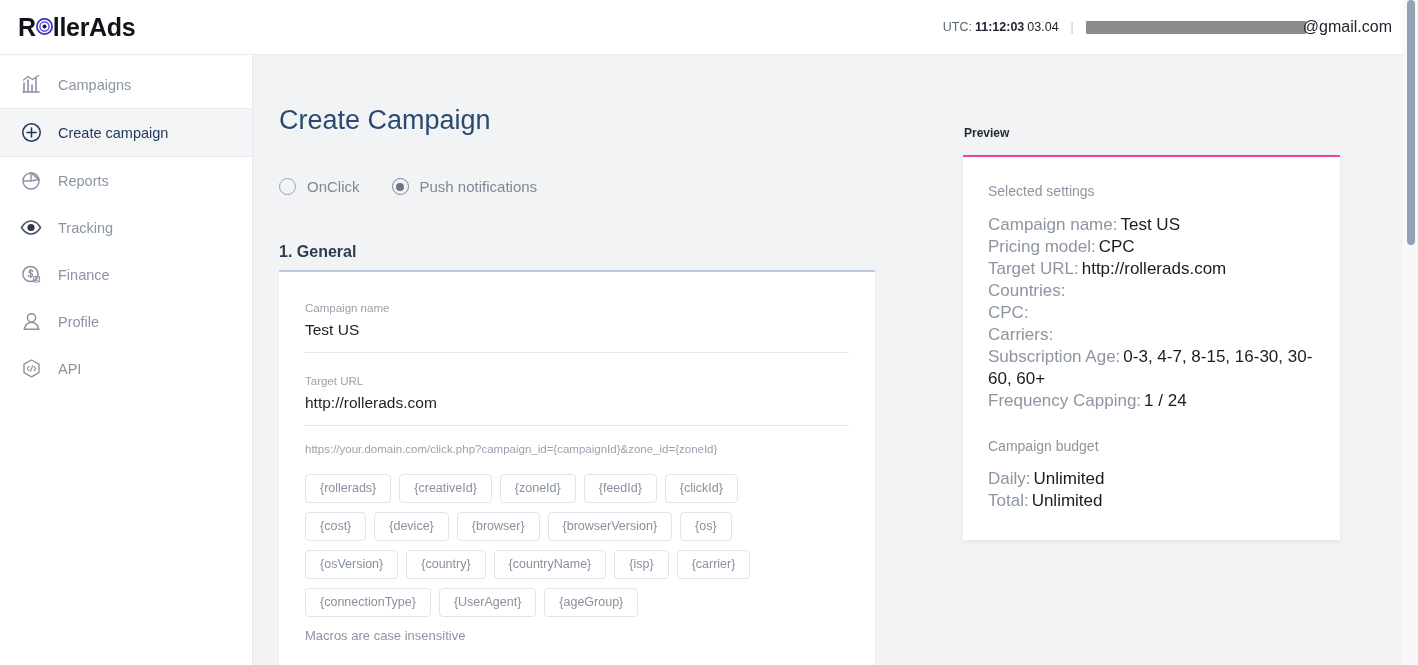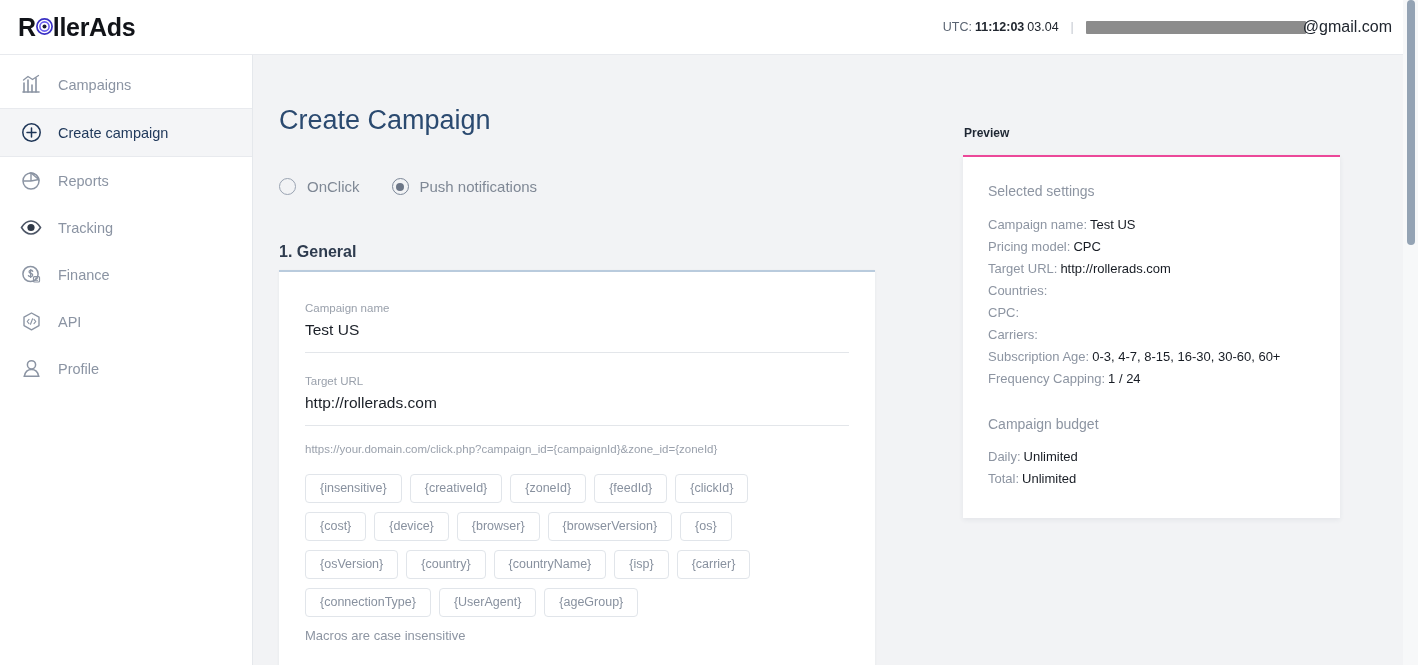--- a/index.html
+++ b/index.html
@@ -203,21 +203,21 @@
     border-top: 2px solid #ec4899;
     padding: 26px 25px 28px 25px;
     box-shadow: 0 2px 5px rgba(40,55,80,0.07);
   }
   .preview-subhead {
     font-size: 14px;
     color: #8d95a2;
     margin-bottom: 15px;
   }
   .preview-subhead.second { margin-top: 26px; margin-bottom: 14px; }
-  .pv-line { font-size: 13px; line-height: 22px; color: #1d232c; }
+  .pv-line { font-size: 17px; line-height: 22px; color: #1d232c; }
   .pv-key { color: #8d95a2; }
   .pv-val { color: #171c24; margin-left: 3px; }
 
   
   .scrollbar-track {
     position: absolute;
     right: 0; top: 0;
     width: 15px; height: 665px;
     background: #f7f8f9;
     z-index: 10;
@@ -313,36 +313,36 @@
           <rect x="12.5" y="12.6" width="6" height="5.4" rx="1" fill="none" stroke="#8b94a3" stroke-width="1.2"></rect>
           <path d="M14 14.2 L17 14.2 M14 16.3 L17 16.3" stroke="#8b94a3" stroke-width="1"></path>
         </svg>
     </span>
     <span class="nav-label">Finance</span>
   </div>
 
   <div class="nav-item">
     <span class="nav-icon">
       <svg width="21" height="21" viewBox="0 0 21 21">
-          <path d="M10.5 2 L18 6.2 L18 14.6 L10.5 18.8 L3 14.6 L3 6.2 Z" fill="none" stroke="#8b94a3" stroke-width="1.4" stroke-linejoin="round"></path>
-          <path d="M8 8.4 L6.2 10.5 L8 12.6 M13 8.4 L14.8 10.5 L13 12.6 M11.6 7.8 L9.5 13.2" fill="none" stroke="#8b94a3" stroke-width="1.15" stroke-linecap="round" stroke-linejoin="round"></path>
-        </svg>
-    </span>
-    <span class="nav-label">API</span>
-  </div>
-
-  <div class="nav-item">
-    <span class="nav-icon">
-      <svg width="21" height="21" viewBox="0 0 21 21">
           <circle cx="10.5" cy="6.8" r="4.1" fill="none" stroke="#8b94a3" stroke-width="1.5"></circle>
           <path d="M3.5 18 C4.2 13.8 7 11.6 10.5 11.6 C14 11.6 16.8 13.8 17.5 18" fill="none" stroke="#8b94a3" stroke-width="1.5" stroke-linecap="round"></path>
           <path d="M3 18.2 L18 18.2" stroke="#8b94a3" stroke-width="1.4" stroke-linecap="round"></path>
         </svg>
     </span>
     <span class="nav-label">Profile</span>
+  </div>
+
+  <div class="nav-item">
+    <span class="nav-icon">
+      <svg width="21" height="21" viewBox="0 0 21 21">
+          <path d="M10.5 2 L18 6.2 L18 14.6 L10.5 18.8 L3 14.6 L3 6.2 Z" fill="none" stroke="#8b94a3" stroke-width="1.4" stroke-linejoin="round"></path>
+          <path d="M8 8.4 L6.2 10.5 L8 12.6 M13 8.4 L14.8 10.5 L13 12.6 M11.6 7.8 L9.5 13.2" fill="none" stroke="#8b94a3" stroke-width="1.15" stroke-linecap="round" stroke-linejoin="round"></path>
+        </svg>
+    </span>
+    <span class="nav-label">API</span>
   </div>
 </div>
 
 <div class="main">
 
   <div class="page-title">Create Campaign</div>
 
   <div class="radio-row">
     <div class="radio-opt">
       <span class="radio-circle"></span>
@@ -368,21 +368,21 @@
 
     <div class="field">
       <div class="field-label">Target URL</div>
       <div class="field-value">http://rollerads.com</div>
     </div>
 
     <div class="hint-url">https://your.domain.com/click.php?campaign_id={campaignId}&amp;zone_id={zoneId}</div>
 
     <div class="macro-rows">
       <div class="macro-row">
-        <span class="macro-chip">{insensitive}</span>
+        <span class="macro-chip">{rollerads}</span>
         <span class="macro-chip">{creativeId}</span>
         <span class="macro-chip">{zoneId}</span>
         <span class="macro-chip">{feedId}</span>
         <span class="macro-chip">{clickId}</span>
       </div>
       <div class="macro-row">
         <span class="macro-chip">{cost}</span>
         <span class="macro-chip">{device}</span>
         <span class="macro-chip">{browser}</span>
         <span class="macro-chip">{browserVersion}</span>

